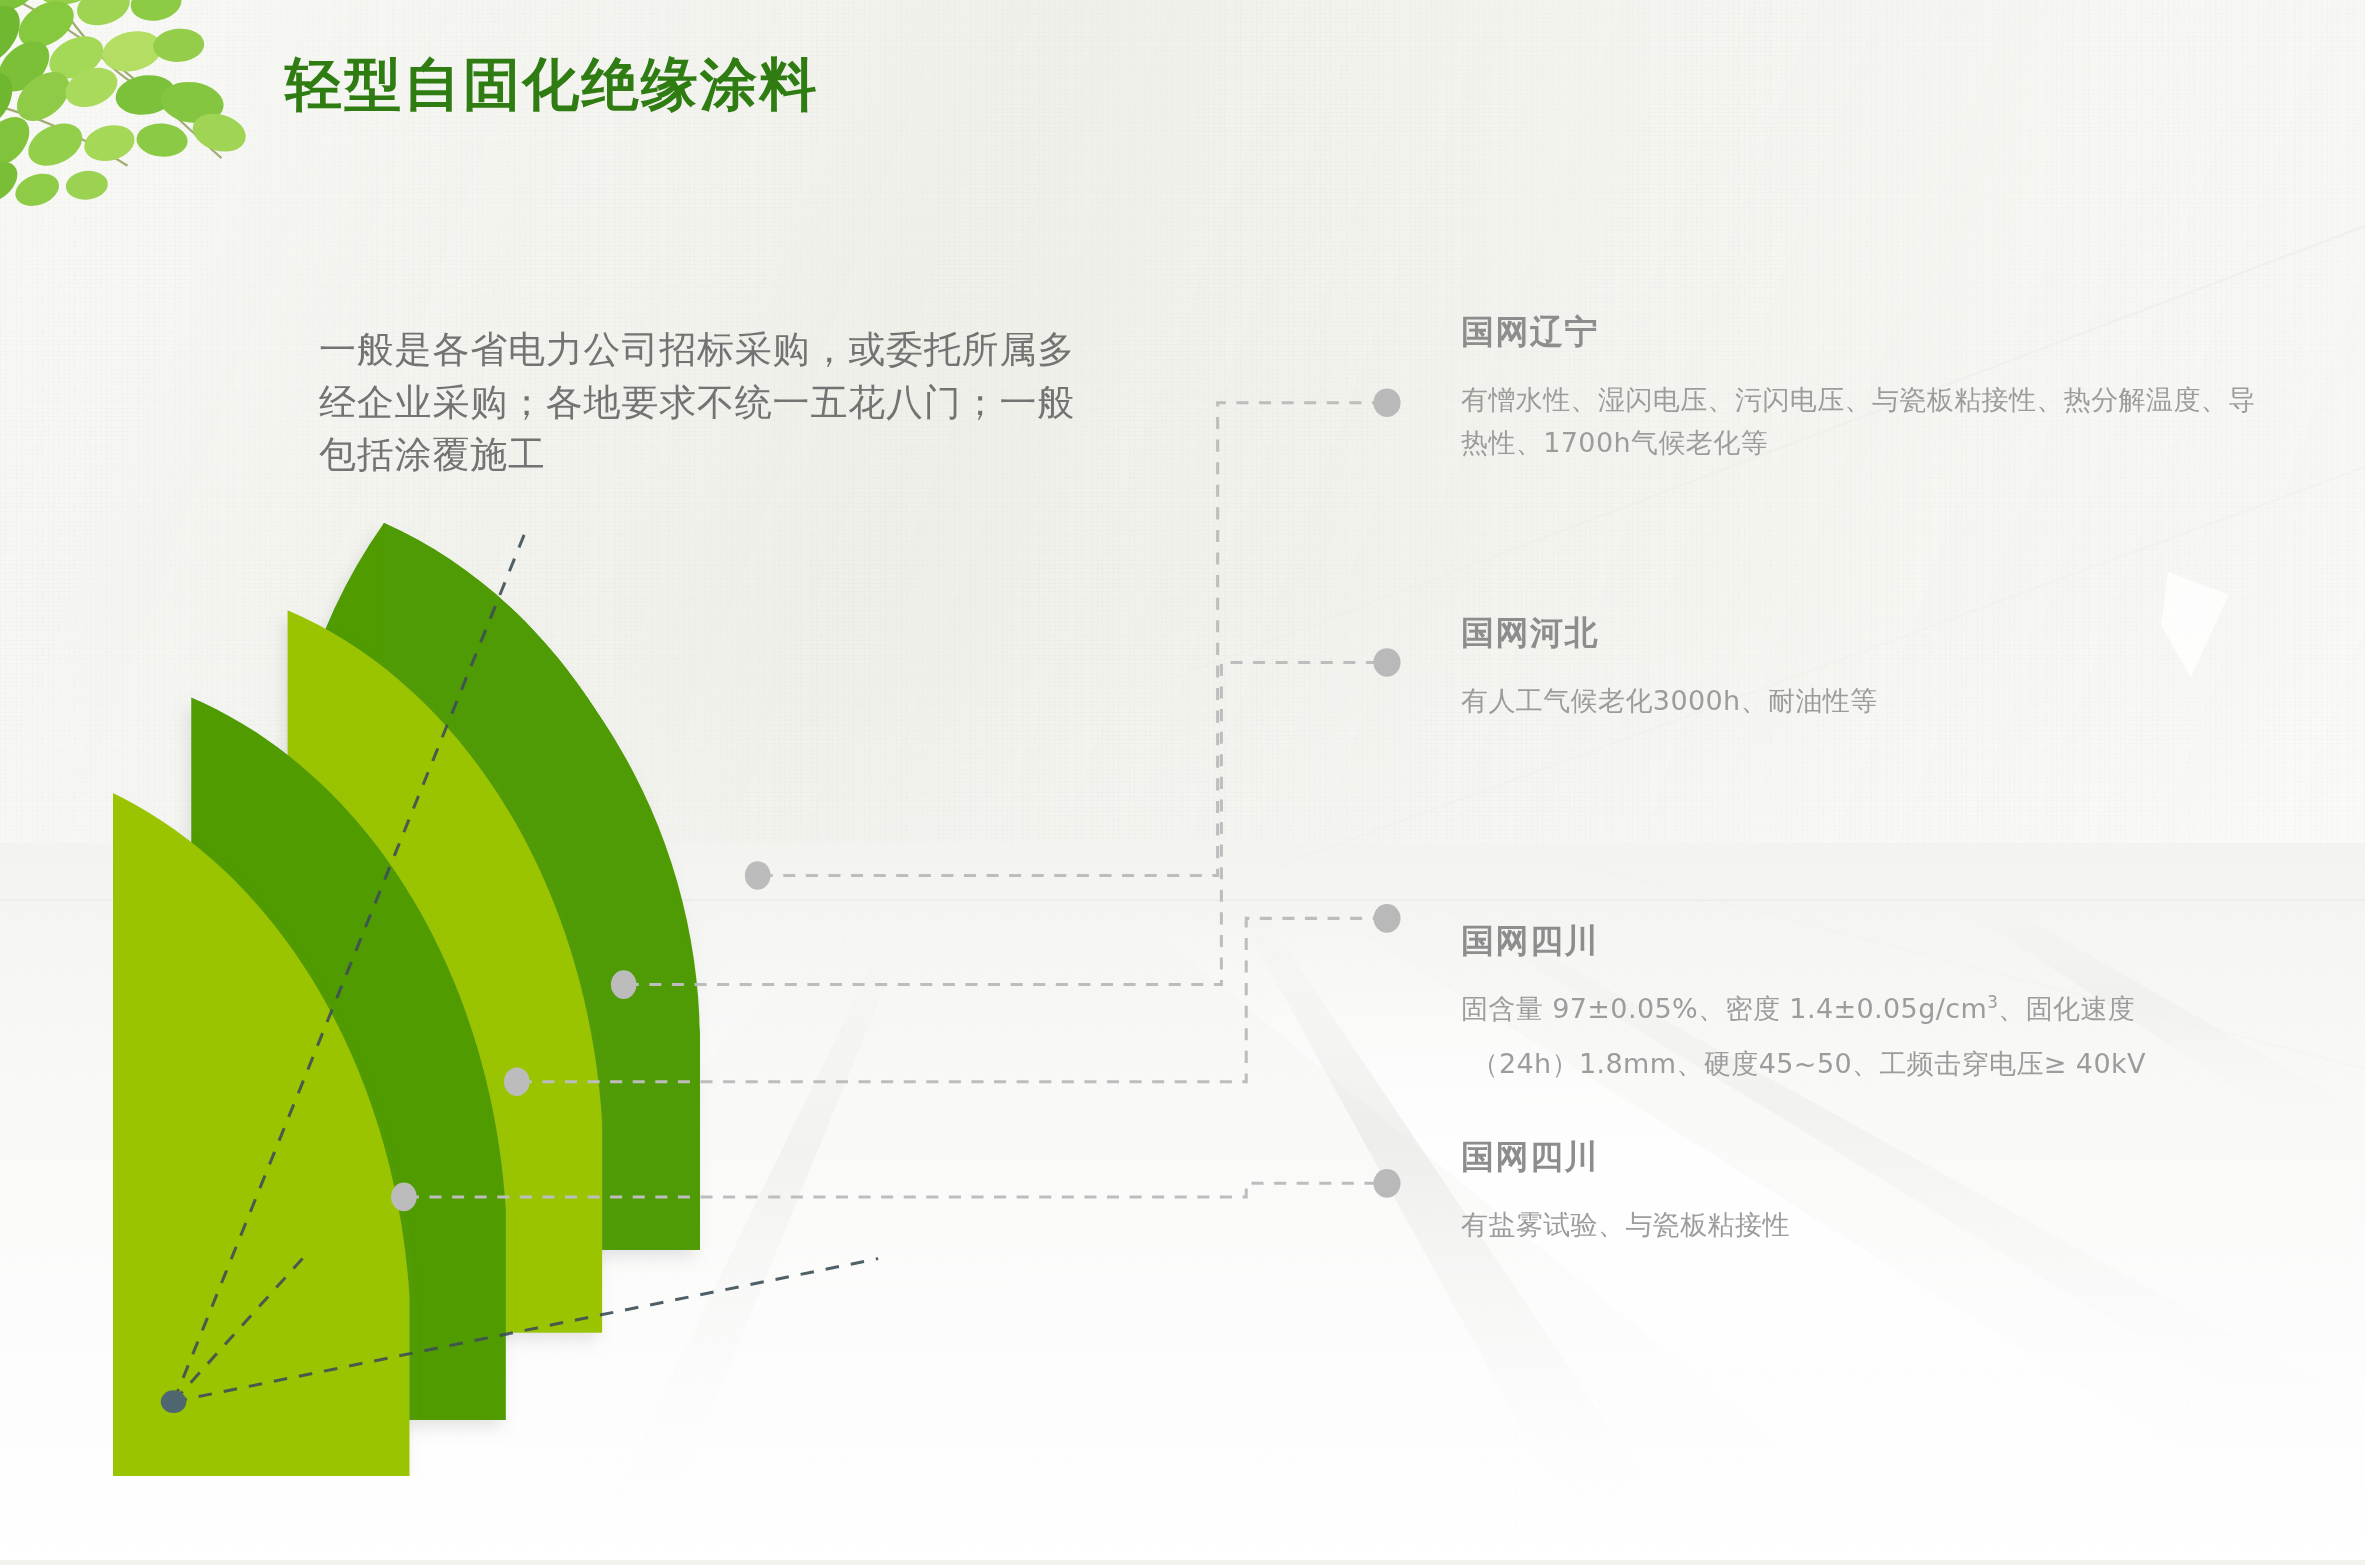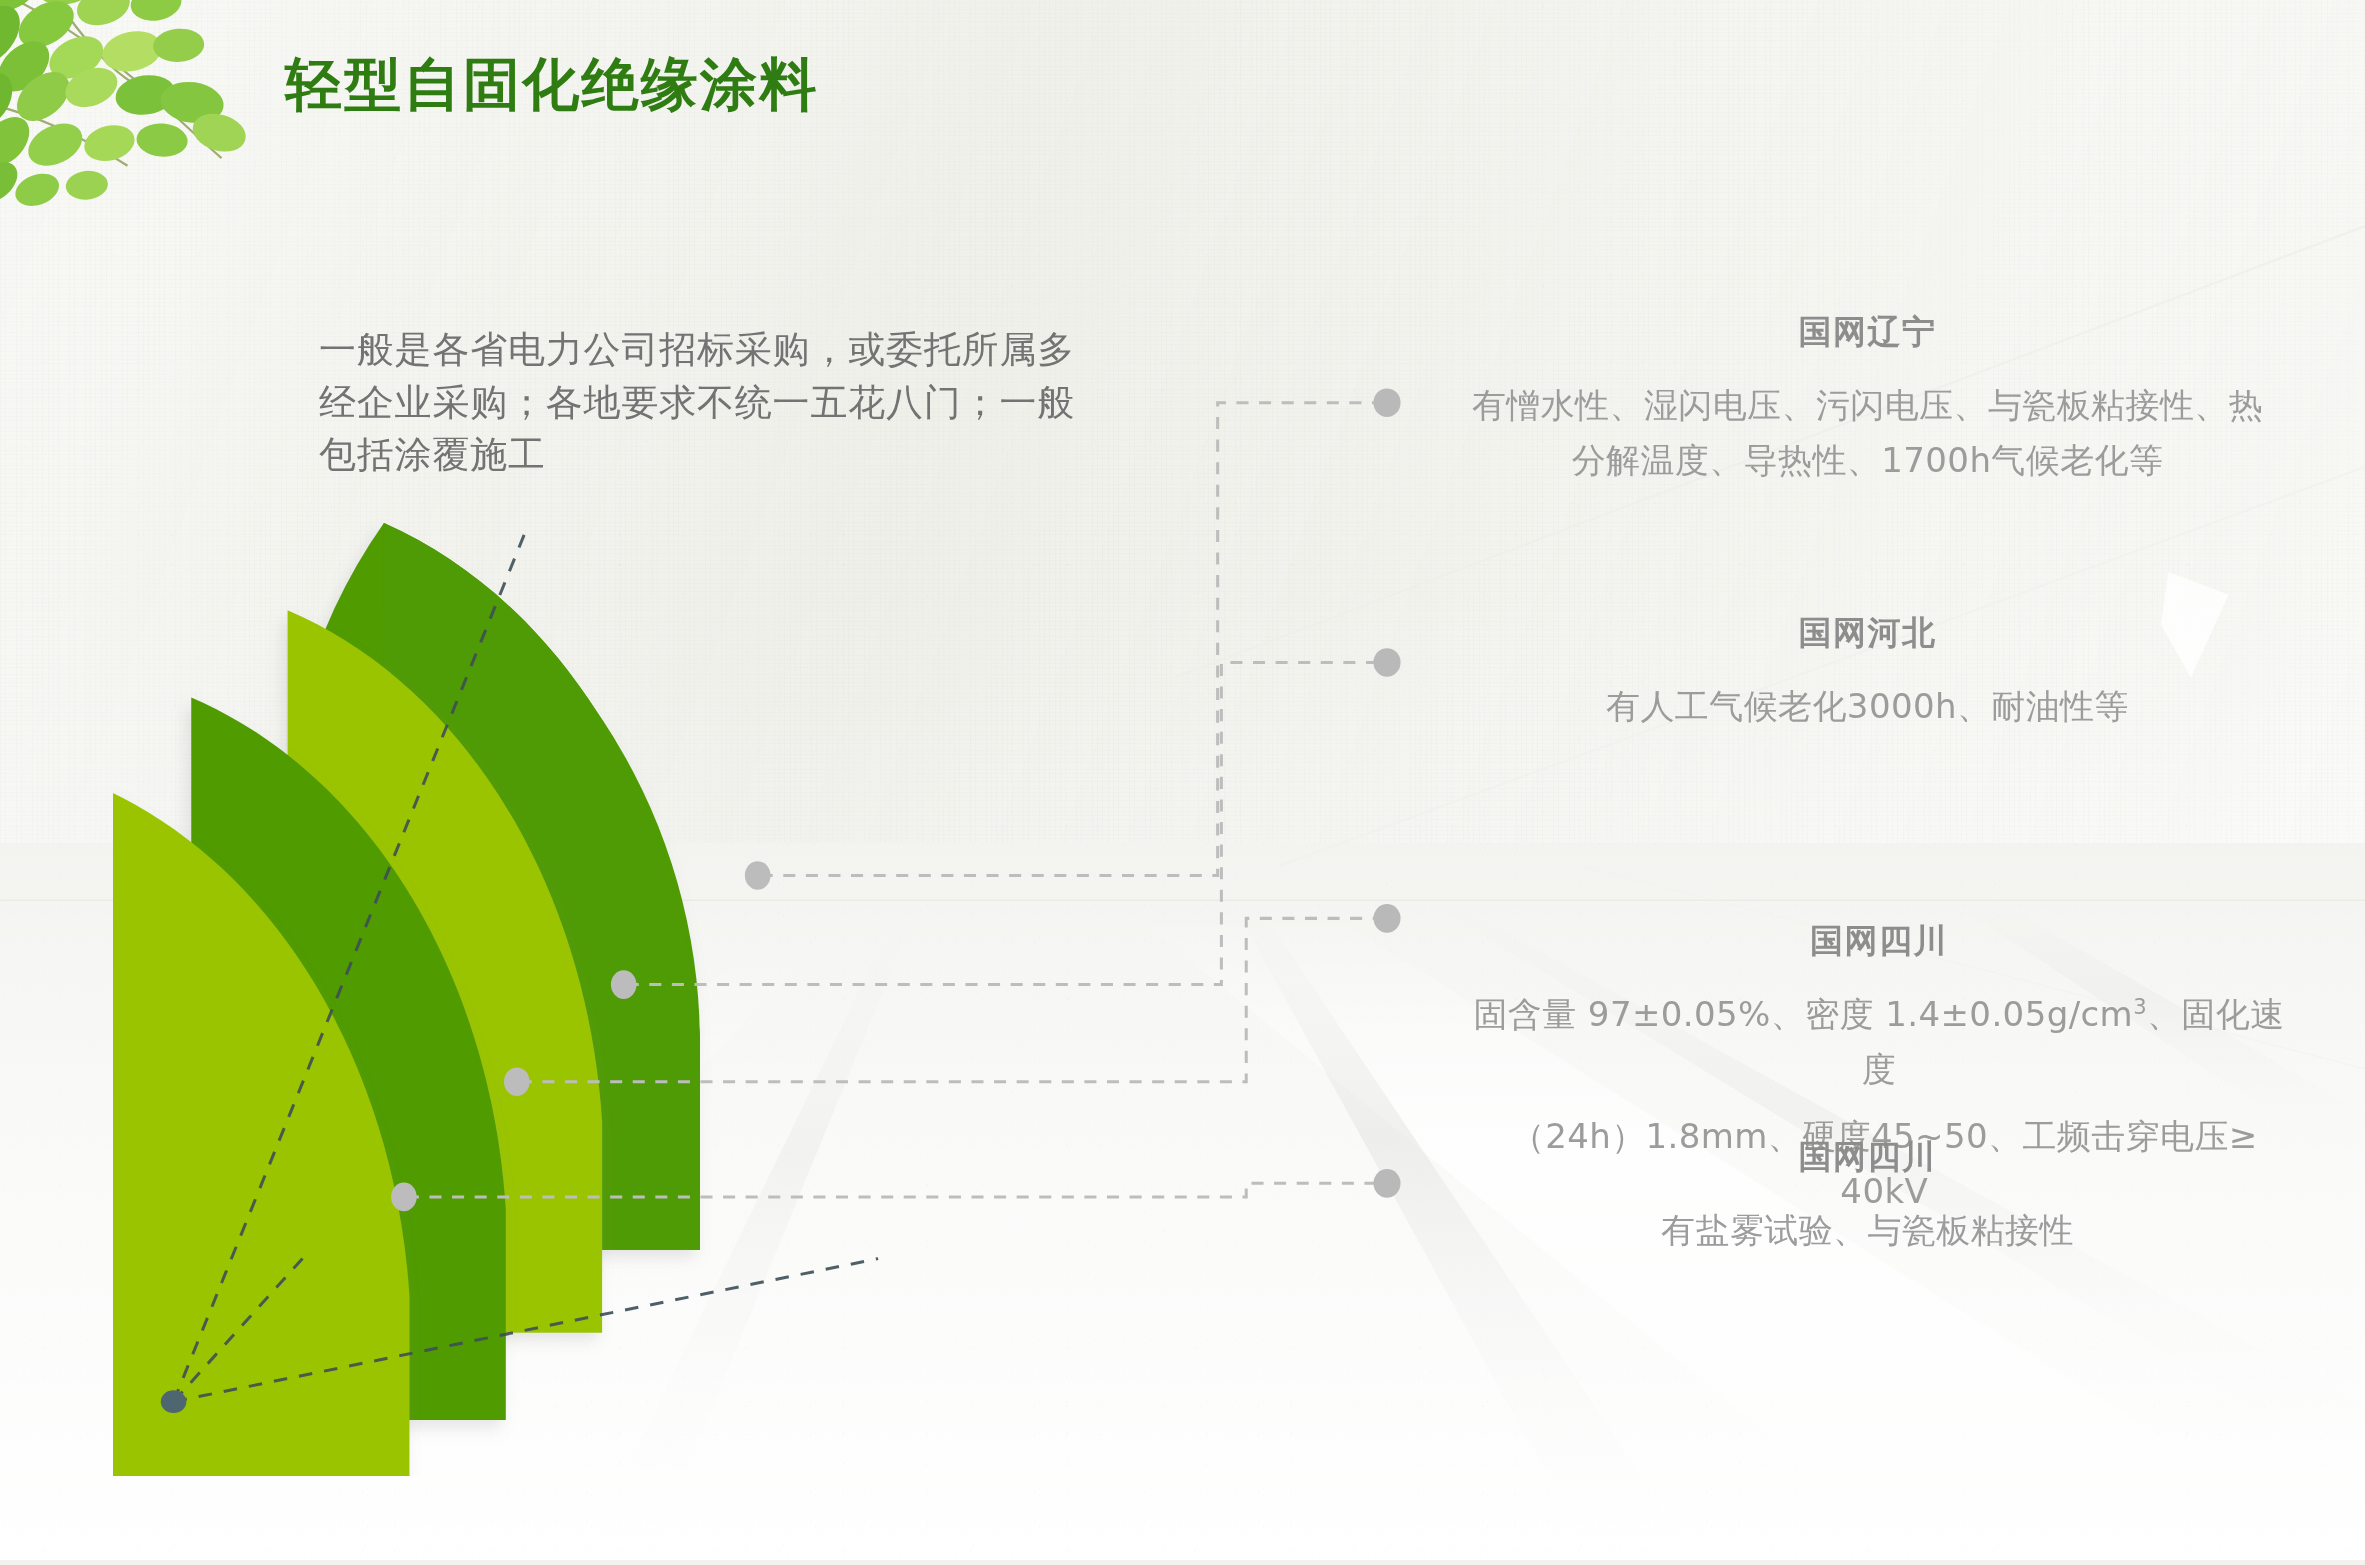--- a/index.html
+++ b/index.html
@@ -62,28 +62,28 @@
   }
 
   
   .fan{position:absolute;left:113px;top:512px;width:903px;height:964px;}
   .fan svg{position:absolute;left:0;top:0;}
 
   
   .wires{position:absolute;left:0;top:0;width:2366px;height:1565px;}
 
   
-  .sec{position:absolute;text-align:center;}
+  .sec{position:absolute;}
   .sec-h{
     font-size:33px;font-weight:bold;color:#8d8d8d;letter-spacing:1.5px;
     font-family:"DejaVu Sans","Liberation Sans",sans-serif;
     white-space:nowrap;
   }
   .sec-b{
-    margin-top:22.6px;font-size:34px;line-height:1.62;color:#9c9c9c;
+    margin-top:22.6px;font-size:27px;line-height:1.62;color:#9c9c9c;
     font-family:"DejaVu Sans","Liberation Sans",sans-serif;
     letter-spacing:0.4px;
   }
   .sec-b sup{font-size:.62em;vertical-align:super;}
 </style>
 </head>
 <body>
 
 <div id="stage">
 

